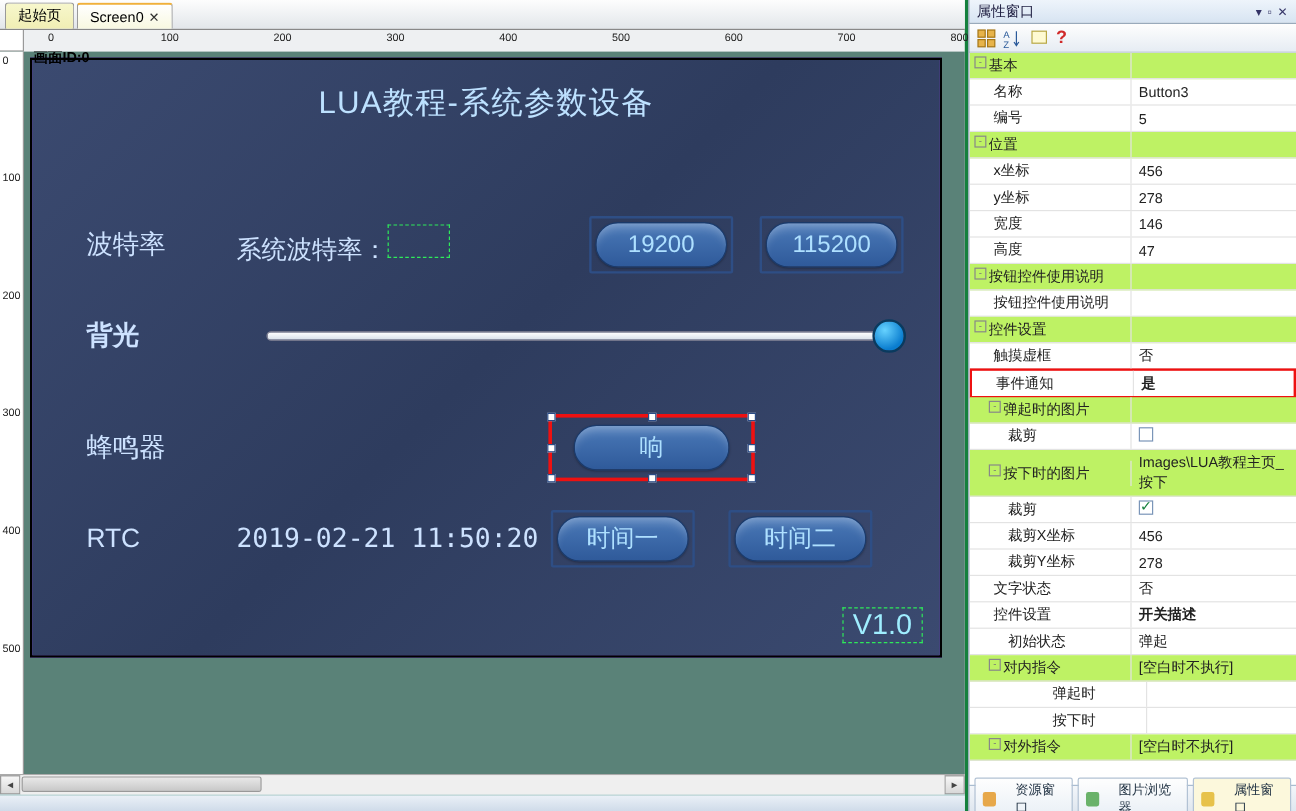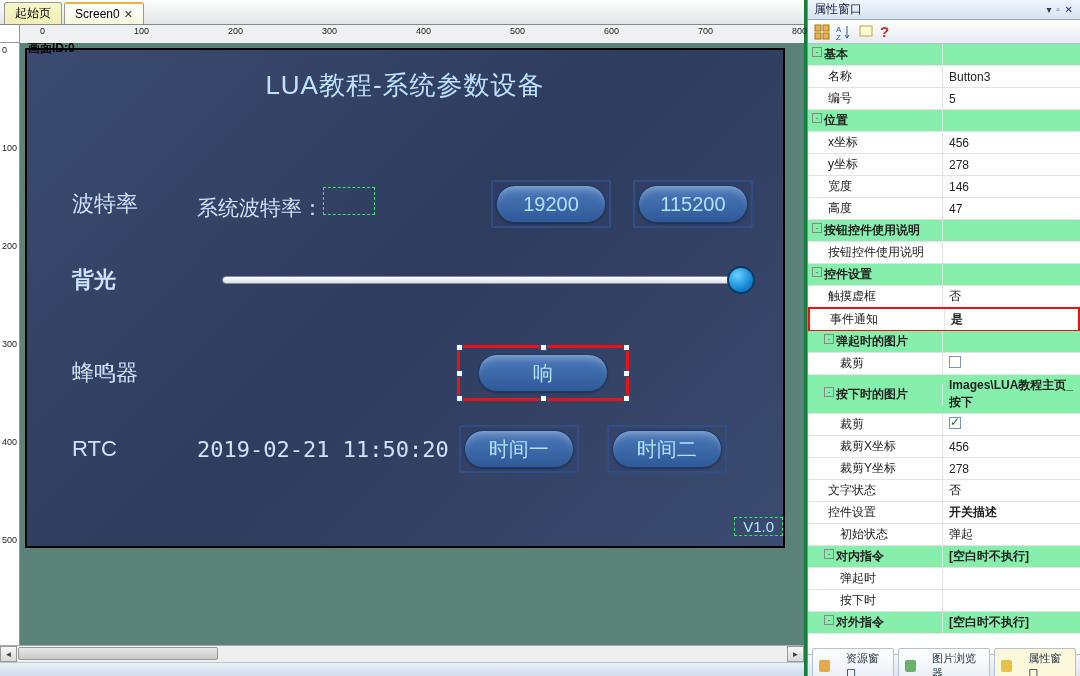--- a/index.html
+++ b/index.html
@@ -43,44 +43,44 @@
 
 .sel-box { border: 3px solid #e11; padding: 6px 18px; position: relative; }
 .handle { width: 7px; height: 7px; background: #fff; border: 1px solid #2a4b86; position: absolute; }
 .handle.tl { top: -4px; left: -4px; } .handle.tr { top: -4px; right: -4px; }
 .handle.bl { bottom: -4px; left: -4px; } .handle.br { bottom: -4px; right: -4px; }
 .handle.tm { top: -4px; left: 50%; margin-left: -3px; }
 .handle.bm { bottom: -4px; left: 50%; margin-left: -3px; }
 .handle.lm { left: -4px; top: 50%; margin-top: -3px; }
 .handle.rm { right: -4px; top: 50%; margin-top: -3px; }
 
-.ver { position: absolute; bottom: 10px; right: 0; border: 1px dashed #2eea5a; color: #9feeff; font-size: 15px; padding: 0 8px; }
+.ver { position: absolute; bottom: 10px; right: 14px; border: 1px dashed #2eea5a; color: #9feeff; font-size: 24px; padding: 0 8px; }
 
 .hscroll { height: 17px; background: #e8e8e8; border-top: 1px solid #aaa; display: flex; }
 .sbtn { width: 17px; background: linear-gradient(#f7f7f7,#d8d8d8); border: 1px solid #999; font-size: 8px; text-align: center; line-height: 15px; color: #444; }
 .strack { flex: 1; background: #efefef; position: relative; }
 .sthumb { position: absolute; top: 1px; left: 1px; height: 13px; width: 200px; background: linear-gradient(#e8e8e8,#c8c8c8); border: 1px solid #999; border-radius: 2px; }
 
 
 .right { flex: 1; display: flex; flex-direction: column; background: #f4f4f4; border-left: 1px solid #7a8fa8; }
 .panel-head { height: 20px; background: linear-gradient(#eef4fb,#d7e4f2); border-bottom: 1px solid #9ab; display: flex; align-items: center; font-size: 12px; padding: 0 6px; justify-content: space-between; color: #224; }
 .panel-head .ctl { font-size: 10px; letter-spacing: 1px; color: #336; }
 .toolbar { height: 24px; background: linear-gradient(#fefefe,#e6ecf3); border-bottom: 1px solid #b3c0d0; display: flex; align-items: center; gap: 6px; padding: 0 6px; font-size: 13px; }
 .tbicon { width: 16px; height: 16px; display: inline-block; }
 
 .props { flex: 1; overflow-y: auto; background: #fff; font-size: 12px; }
 .prow { display: flex; border-bottom: 1px solid #e3e3e3; min-height: 20px; align-items: center; }
-.prow.cat { background: #86efac; font-weight: 700; color: #333; }
+.prow.cat { background: #bef264; font-weight: 400; color: #333; }
 .prow.cat .k { padding-left: 16px; position: relative; }
 .prow.cat .k::before { content: "▢"; font-size: 8px; position: absolute; left: 4px; top: 3px; color: #777; border:1px solid #888; width:8px; height:8px; line-height:7px; text-align:center; content:"-"; }
 .prow.cat2 .k { padding-left: 28px; }
 .prow.cat2 .k::before { left: 16px; }
 .prow .k { width: 135px; padding: 2px 4px 2px 20px; border-right: 1px solid #e3e3e3; color: #222; }
 .prow .k.ind { padding-left: 32px; }
-.prow .k.ind2 { padding-left: 32px; }
+.prow .k.ind2 { padding-left: 56px; margin-left: 13px; }
 .prow .v { flex: 1; padding: 2px 6px; color: #222; }
 .prow.hl { border: 2px solid #e11; margin: -1px 0; }
 .prow .v.bold { font-weight: bold; }
 .chk { width: 12px; height: 12px; border: 1px solid #7a95b8; display: inline-block; background: #fff; position: relative; }
 .chk.on::after { content: "✓"; position: absolute; top: -3px; left: 0; font-size: 12px; color: #15803d; }
 
 .bottom-tabs { height: 22px; background: linear-gradient(#f3f6fa,#dfe7ef); border-top: 1px solid #a9bcd0; display: flex; align-items: center; padding: 0 4px; gap: 4px; font-size: 11px; }
 .btab { padding: 2px 6px; border: 1px solid #b2c2d4; background: linear-gradient(#fefefe,#e7eef5); display: flex; align-items: center; gap: 16px; border-radius: 2px; color: #234; }
 .btab.active { background: #fcf8dc; }
 .ic { width: 12px; height: 12px; display: inline-block; border-radius: 2px; }

